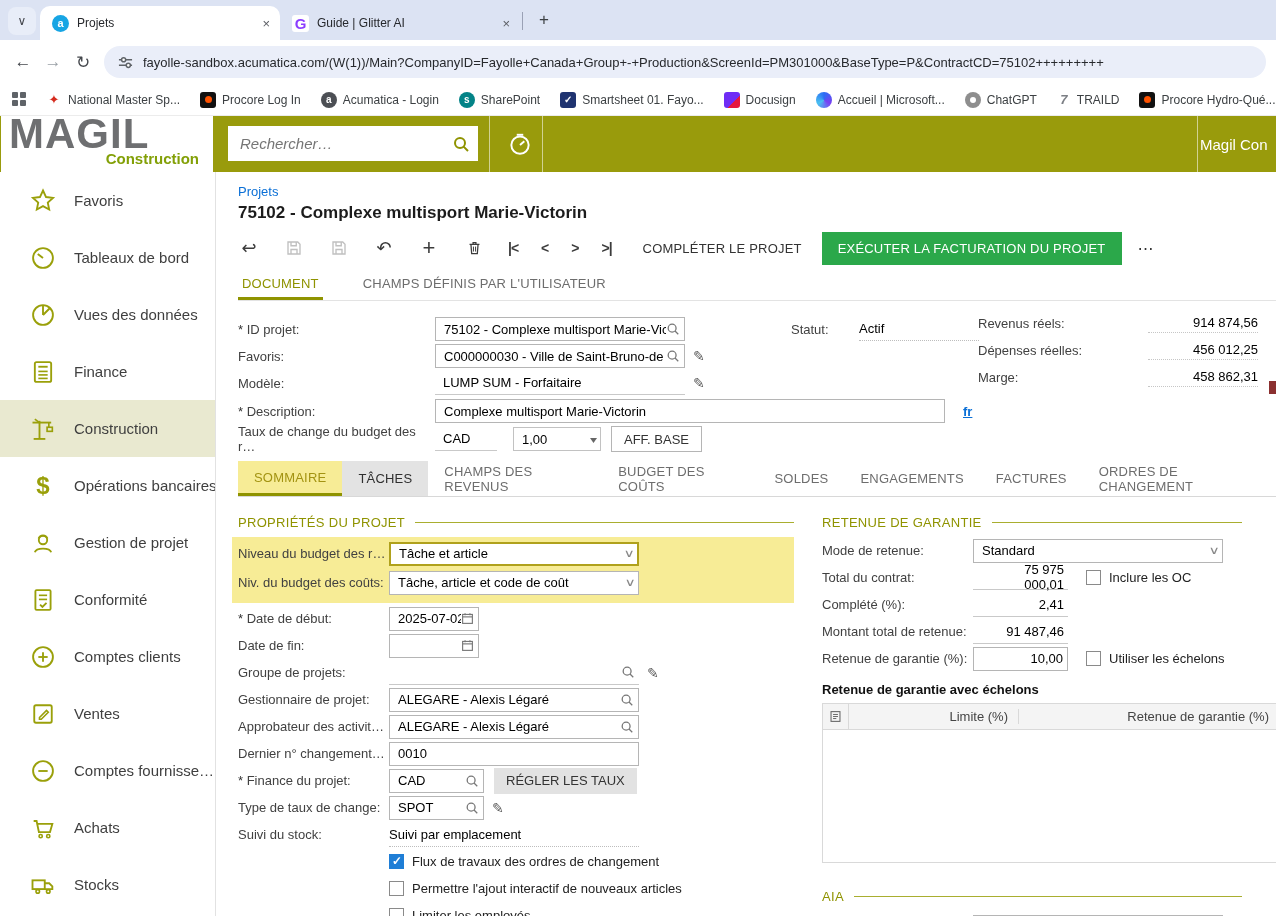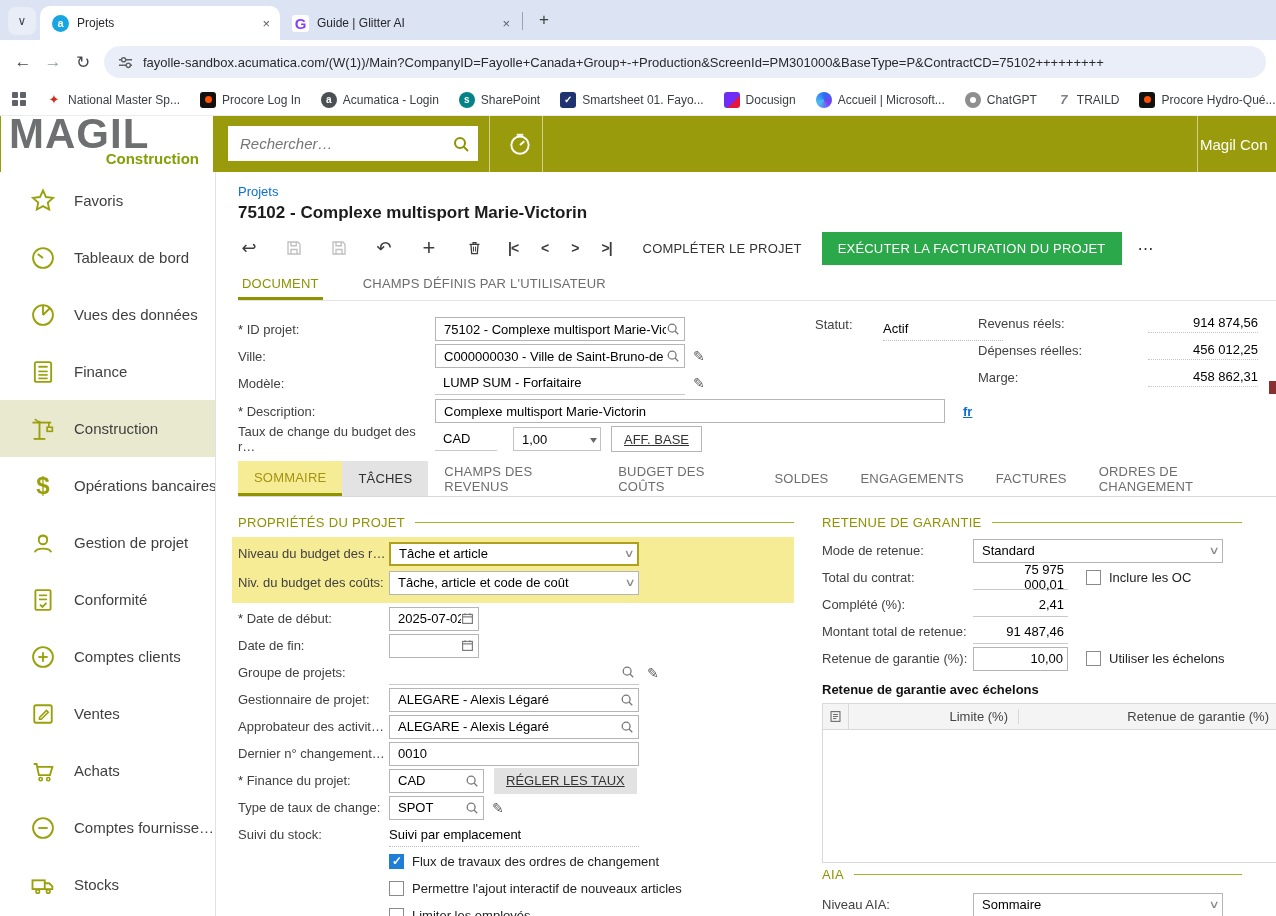--- a/index.html
+++ b/index.html
@@ -77,28 +77,28 @@
   .flabel { font-size:13px; color:#414141; }
   .req::before { content:"* "; color:#333; }
   .fbox { border:1px solid #b5b5b5; background:#fff; height:24px; display:flex; align-items:center; padding:0 4px 0 8px; font-size:13px; color:#000; }
   .funder { border-bottom:1px solid #c9c9c9; height:24px; display:flex; align-items:center; padding:0 4px 0 8px; font-size:13px; color:#000; }
   .fdotted { border-bottom:1px dotted #bdbdbd; height:24px; display:flex; align-items:center; font-size:13px; color:#000; }
   .ftext { flex:1; white-space:nowrap; overflow:hidden; }
   .penc { color:#555; font-size:14px; margin-left:8px; }
   .chev { color:#888; font-size:11px; margin-left:4px; transform:scaleX(1.4); }
   .numval { text-align:right; }
 
-  .statcol { position:absolute; left:599px; top:0; display:flex; height:24px; align-items:flex-start; }
+  .statcol { position:absolute; left:575px; top:0; display:flex; height:24px; align-items:center; }
   .numscol { position:absolute; left:762px; top:0; width:280px; }
   .numrow { height:27px; display:flex; align-items:center; }
   .numrow .flabel { flex:1; }
   .numrow .nval { width:110px; text-align:right; font-size:13px; color:#000; border-bottom:1px dotted #c6c6c6; padding-bottom:2px; }
 
   .frlink { color:#0a6fd6; font-size:13px; text-decoration:underline; font-weight:bold; margin-left:10px; }
-  .affbtn { border:1px solid #b5b5b5; background:#fff; font-size:13px; color:#333; height:26px; display:flex; align-items:center; padding:0 12px; margin-left:10px;text-decoration:underline; }
+  .affbtn { border:1px solid #b5b5b5; background:#fff; font-size:13px; color:#333; height:26px; display:flex; align-items:center; padding:0 12px; margin-left:10px; }
 
   .subtabs { display:flex; align-items:stretch; height:36px; margin-left:22px; border-bottom:1px solid #d8d8d8; }
   .stab { font-size:13px; color:#6d6d6d; display:flex; align-items:center; padding:0 16px; letter-spacing:.2px; }
   .stab.yellow { background:#f7ec96; color:#a39312; border-bottom:3px solid #8f9300; }
   .stab.gray { background:#e3e3e3; color:#2f2f2f; }
 
   .panel { position:relative; height:408px; }
   .sechead { display:flex; align-items:center; font-size:13px; color:#8f9300; letter-spacing:.3px; height:22px; }
   .sechead .rule { flex:1; height:1px; background:#9aa00a; margin-left:10px; opacity:.85; }
   .leftcol { position:absolute; left:22px; top:14px; width:556px; }
@@ -338,35 +338,35 @@
           <svg width="28" height="28" viewBox="0 0 24 24">
             <rect x="4.5" y="4.5" width="15" height="15" rx="1.5" fill="none" stroke="#9aa00a" stroke-width="1.6"></rect>
             <path d="M9 15l6-6 1.5 1.5-6 6H9z" fill="none" stroke="#9aa00a" stroke-width="1.4"></path>
           </svg>
         </span>
       <span class="slabel">Ventes</span>
     </div>
     <div class="sitem">
       <span class="sico">
           <svg width="28" height="28" viewBox="0 0 24 24">
+            <circle cx="12" cy="12" r="8.5" fill="none" stroke="#9aa00a" stroke-width="1.6"></circle>
+            <line x1="8" y1="12" x2="16" y2="12" stroke="#9aa00a" stroke-width="1.6"></line>
+          </svg>
+        </span>
+      <span class="slabel">Comptes fournisse…</span>
+    </div>
+    <div class="sitem">
+      <span class="sico">
+          <svg width="28" height="28" viewBox="0 0 24 24">
             <path d="M4 6h2.5l2 9.5H18l2-7H7" fill="none" stroke="#9aa00a" stroke-width="1.6"></path>
             <circle cx="10" cy="19" r="1.4" fill="none" stroke="#9aa00a" stroke-width="1.4"></circle>
             <circle cx="16.5" cy="19" r="1.4" fill="none" stroke="#9aa00a" stroke-width="1.4"></circle>
           </svg>
         </span>
       <span class="slabel">Achats</span>
-    </div>
-    <div class="sitem">
-      <span class="sico">
-          <svg width="28" height="28" viewBox="0 0 24 24">
-            <circle cx="12" cy="12" r="8.5" fill="none" stroke="#9aa00a" stroke-width="1.6"></circle>
-            <line x1="8" y1="12" x2="16" y2="12" stroke="#9aa00a" stroke-width="1.6"></line>
-          </svg>
-        </span>
-      <span class="slabel">Comptes fournisse…</span>
     </div>
     <div class="sitem">
       <span class="sico">
           <svg width="28" height="28" viewBox="0 0 24 24">
             <rect x="3" y="8" width="10.5" height="7.5" fill="none" stroke="#9aa00a" stroke-width="1.6"></rect>
             <path d="M13.5 10.5h3.8l2.7 2.7v2.3h-6.5" fill="none" stroke="#9aa00a" stroke-width="1.6"></path>
             <circle cx="7.5" cy="17.5" r="1.5" fill="none" stroke="#9aa00a" stroke-width="1.4"></circle>
             <circle cx="16.5" cy="17.5" r="1.5" fill="none" stroke="#9aa00a" stroke-width="1.4"></circle>
           </svg>
         </span>
@@ -422,21 +422,21 @@
         <span class="flabel req" style="width:197px">ID projet:</span>
         <span class="fbox" style="width:250px">
           <span class="ftext">75102 - Complexe multisport Marie-Vic</span>
           <svg width="14" height="14" viewBox="0 0 16 16">
               <circle cx="7" cy="7" r="4.5" fill="none" stroke="#777" stroke-width="1.5"></circle>
               <line x1="10.3" y1="10.3" x2="14" y2="14" stroke="#777" stroke-width="1.5"></line>
             </svg>
         </span>
       </div>
       <div class="frow" style="left:22px;top:35px;width:540px">
-        <span class="flabel" style="width:197px">Ville:</span>
+        <span class="flabel" style="width:197px">Favoris:</span>
         <span class="fbox" style="width:250px">
           <span class="ftext">C000000030 - Ville de Saint-Bruno-de</span>
           <svg width="14" height="14" viewBox="0 0 16 16">
               <circle cx="7" cy="7" r="4.5" fill="none" stroke="#777" stroke-width="1.5"></circle>
               <line x1="10.3" y1="10.3" x2="14" y2="14" stroke="#777" stroke-width="1.5"></line>
             </svg>
         </span>
         <span class="penc">✎</span>
       </div>
       <div class="frow" style="left:22px;top:62px;width:540px">
@@ -681,21 +681,21 @@
                   <line x1="5" y1="8" x2="11" y2="8" stroke="#666" stroke-width="1.2"></line>
                   <line x1="5" y1="10.5" x2="9" y2="10.5" stroke="#666" stroke-width="1.2"></line>
                 </svg>
             </span>
             <span class="c1">Limite (%)</span>
             <span class="c2">Retenue de garantie (%)</span>
           </div>
           <div class="rtbody"></div>
         </div>
 
-        <div class="sechead" style="margin-top:0">
+        <div class="sechead" style="margin-top:22px">
             <span>AIA</span>
             <span class="rule"></span>
           </div>
         <div class="prow" style="margin-top:6px">
           <span class="plabel">Niveau AIA:</span>
           <span class="fbox pctl">
             <span class="ftext">Sommaire</span>
             <span class="chev">∨</span>
           </span>
         </div>

